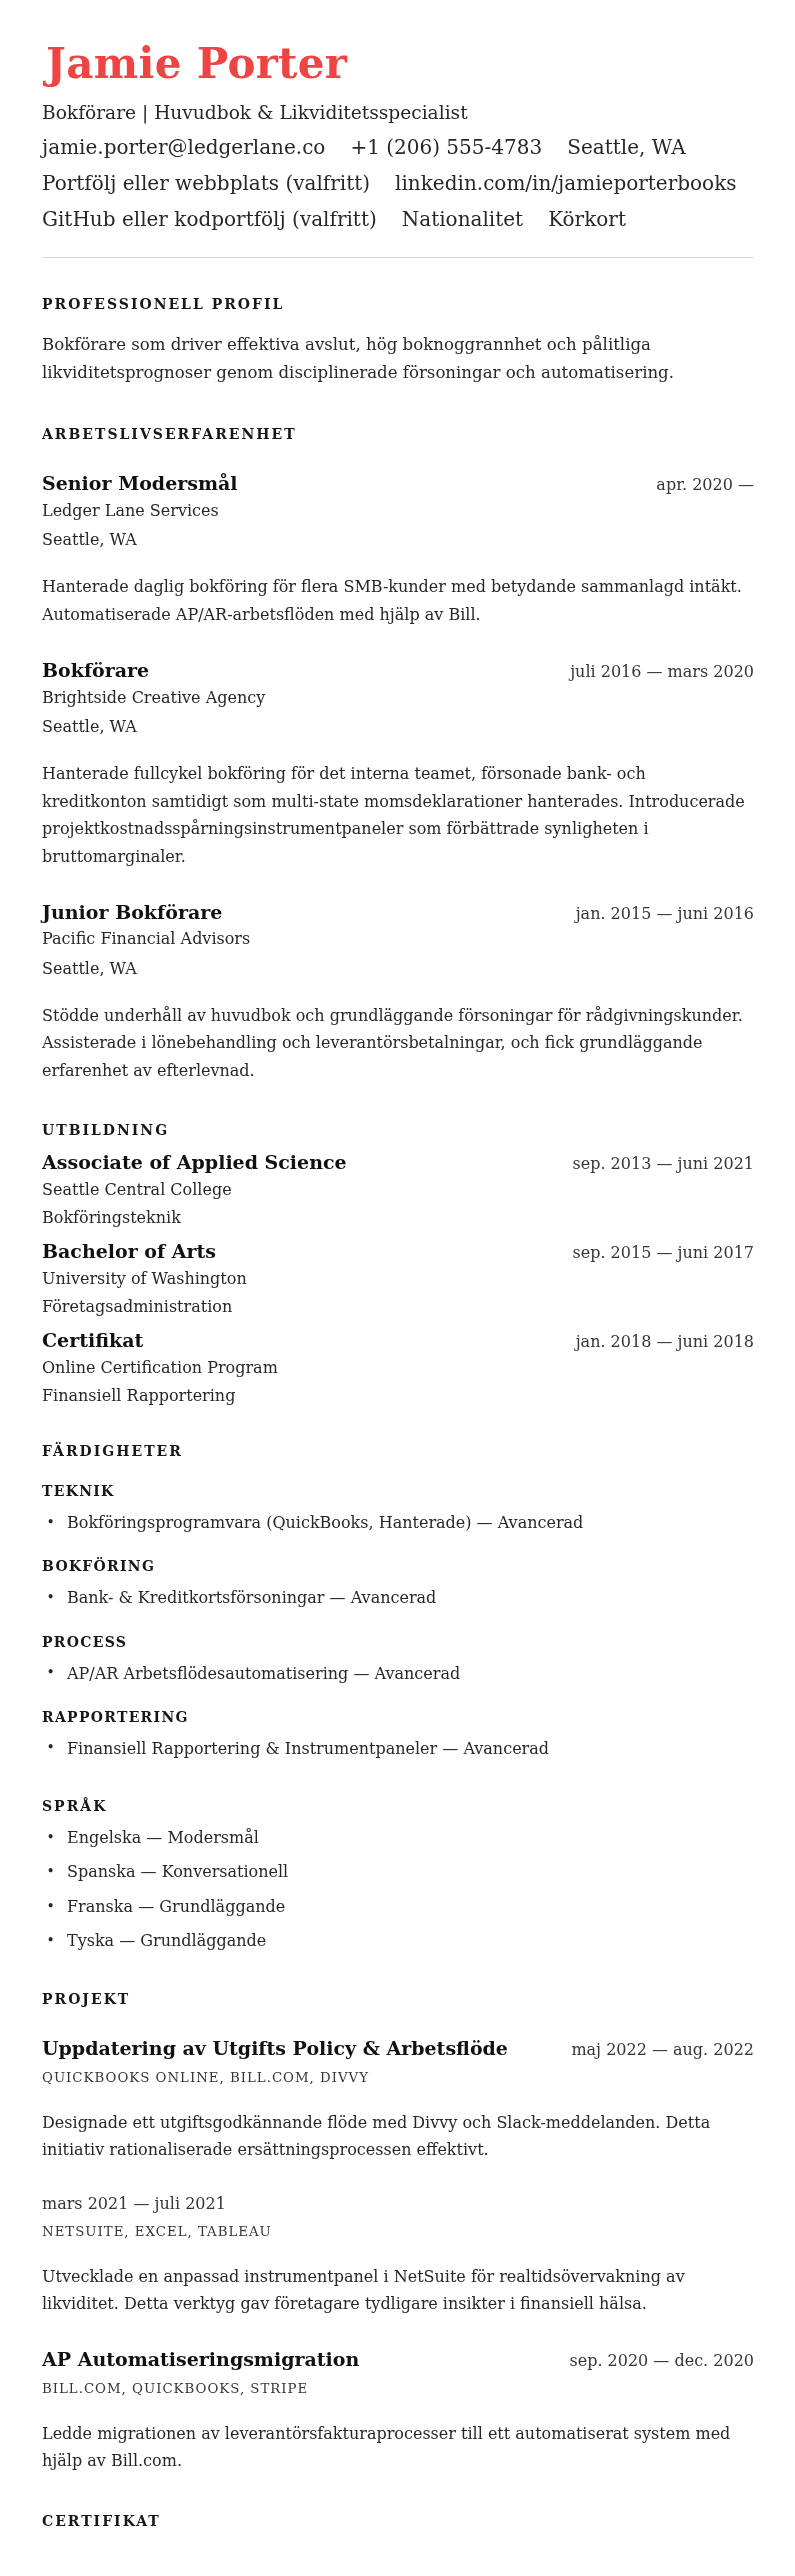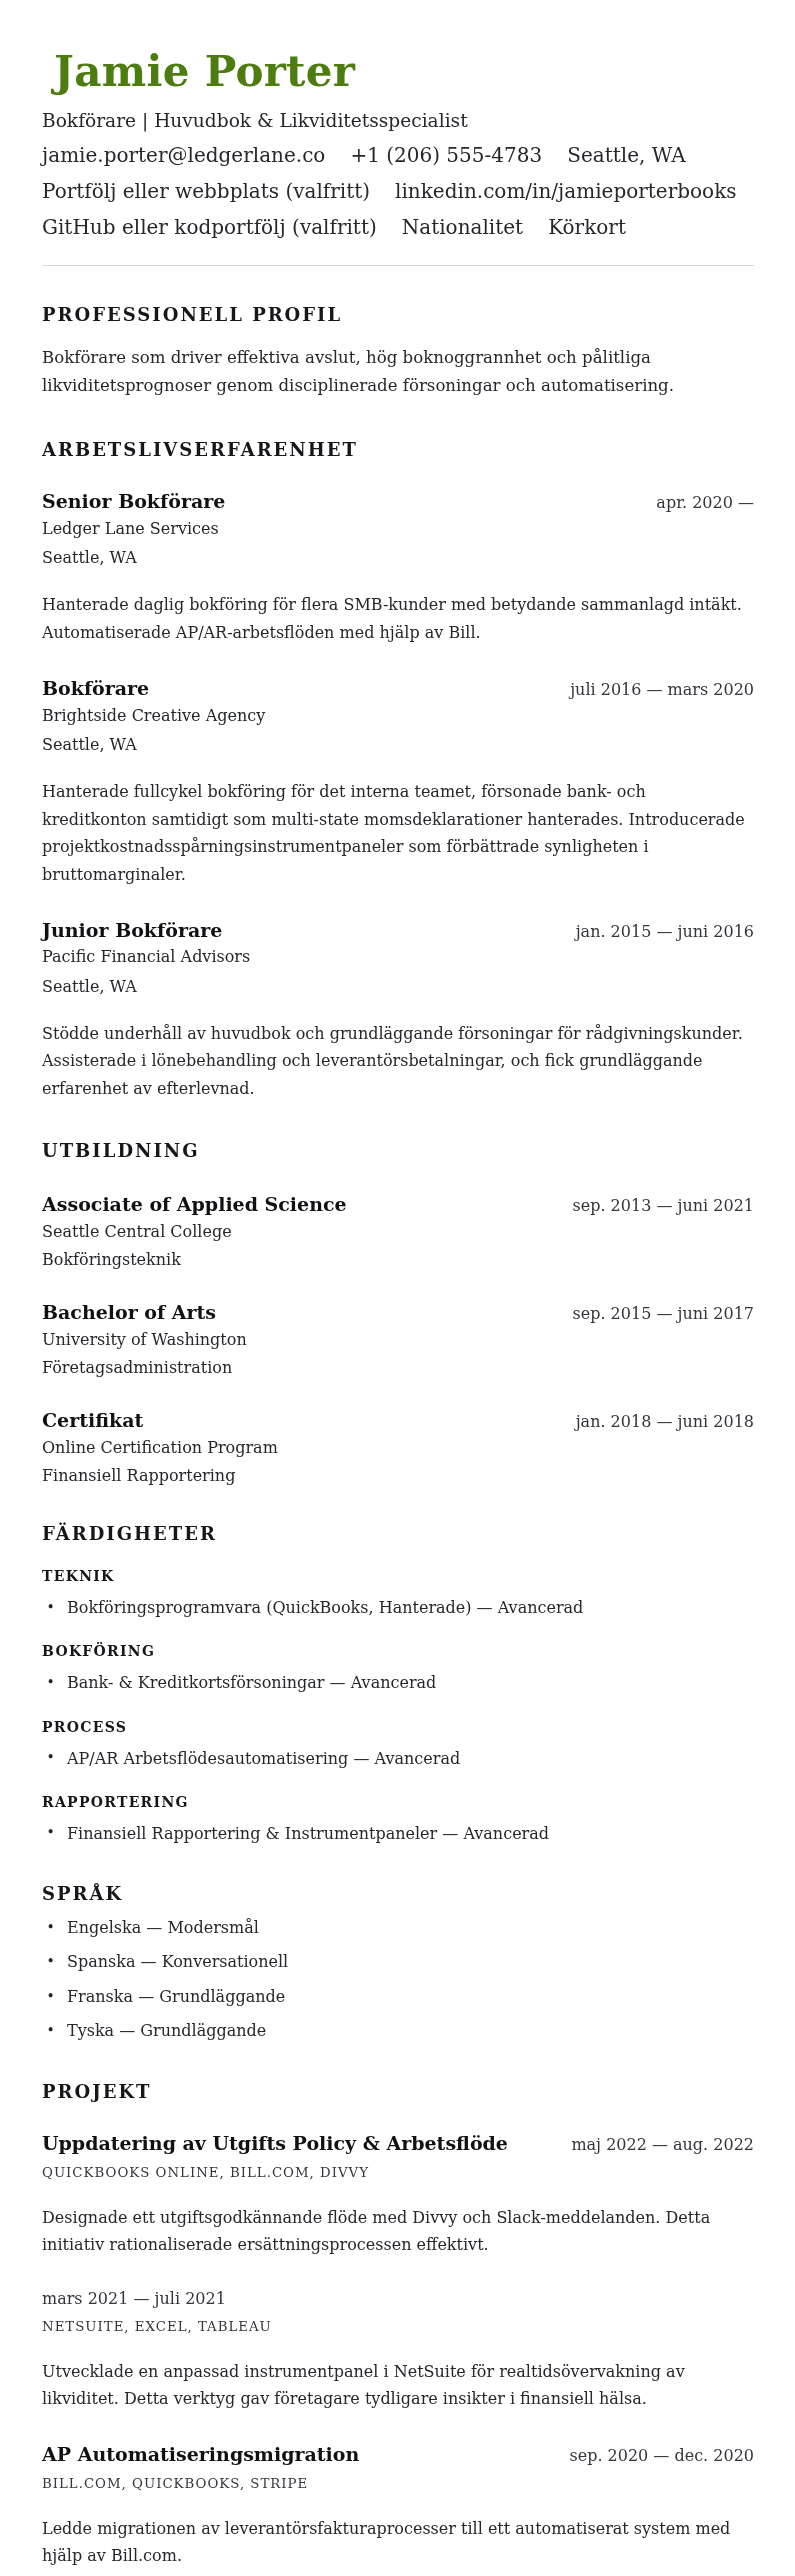--- a/index.html
+++ b/index.html
@@ -10,25 +10,25 @@
     min-height: 2576px;
     margin: 0 auto;
     padding: 36px 42px 60px 42px;
     font-family: "DejaVu Serif", "Liberation Serif", serif;
     color: #24272b;
     background: #ffffff;
   }
 
   
   .name {
-    margin: 12px;
+    margin: 4px;
     font-size: 42px;
     line-height: 1.12;
     font-weight: 700;
-    color: #4d7c0f;
+    color: #ef4444;
     letter-spacing: 0.3px;
   }
   .subtitle {
     margin-top: 14.6px;
     font-size: 18.6px;
     color: #24272b;
   }
   .contact-row {
     display: flex;
     flex-wrap: wrap;
@@ -39,21 +39,21 @@
   }
   .divider {
     border: none;
     border-top: 1.3px solid #d8d8d8;
     margin: 26.5px 0 0 0;
   }
 
   
   .sec-heading {
     margin: 38px 0 0 0;
-    font-size: 18px;
+    font-size: 14px;
     font-weight: 700;
     letter-spacing: 2px;
     color: #15171b;
   }
   .profile-text {
     margin: 18.6px 0 0 0;
     font-size: 16.6px;
     line-height: 1.72;
     color: #24272b;
   }
@@ -86,21 +86,21 @@
     letter-spacing: 1px;
     color: #32363c;
   }
   .entry-desc {
     margin: 24px 0 0 0;
     font-size: 16px;
     line-height: 1.72;
   }
 
   
-  .edu { margin-top: 32px; }
+  .edu { margin-top: 13px; }
   .edu-school { margin-top: 6.6px; font-size: 16px; }
   .edu-field { margin-top: 9.3px; font-size: 16px; }
 
   
   .skill-group-name {
     margin: 24px 0 0 0;
     font-size: 14px;
     font-weight: 700;
     letter-spacing: 1.3px;
     color: #15171b;
@@ -156,21 +156,21 @@
   <section>
     <h2 class="sec-heading">PROFESSIONELL PROFIL</h2>
     <p class="profile-text">Bokförare som driver effektiva avslut, hög boknoggrannhet och pålitliga likviditetsprognoser genom disciplinerade försoningar och automatisering.</p>
   </section>
 
   <section>
     <h2 class="sec-heading">ARBETSLIVSERFARENHET</h2>
 
     <article class="entry">
       <div class="entry-head">
-        <h3 class="entry-title">Senior Bokförare</h3>
+        <h3 class="entry-title">Senior Modersmål</h3>
         <span class="entry-dates">apr. 2020 —</span>
       </div>
       <div class="entry-company">Ledger Lane Services</div>
       <div class="entry-location">Seattle, WA</div>
       <p class="entry-desc">Hanterade daglig bokföring för flera SMB-kunder med betydande sammanlagd intäkt. Automatiserade AP/AR-arbetsflöden med hjälp av Bill.</p>
     </article>
 
     <article class="entry">
       <div class="entry-head">
         <h3 class="entry-title">Bokförare</h3>

